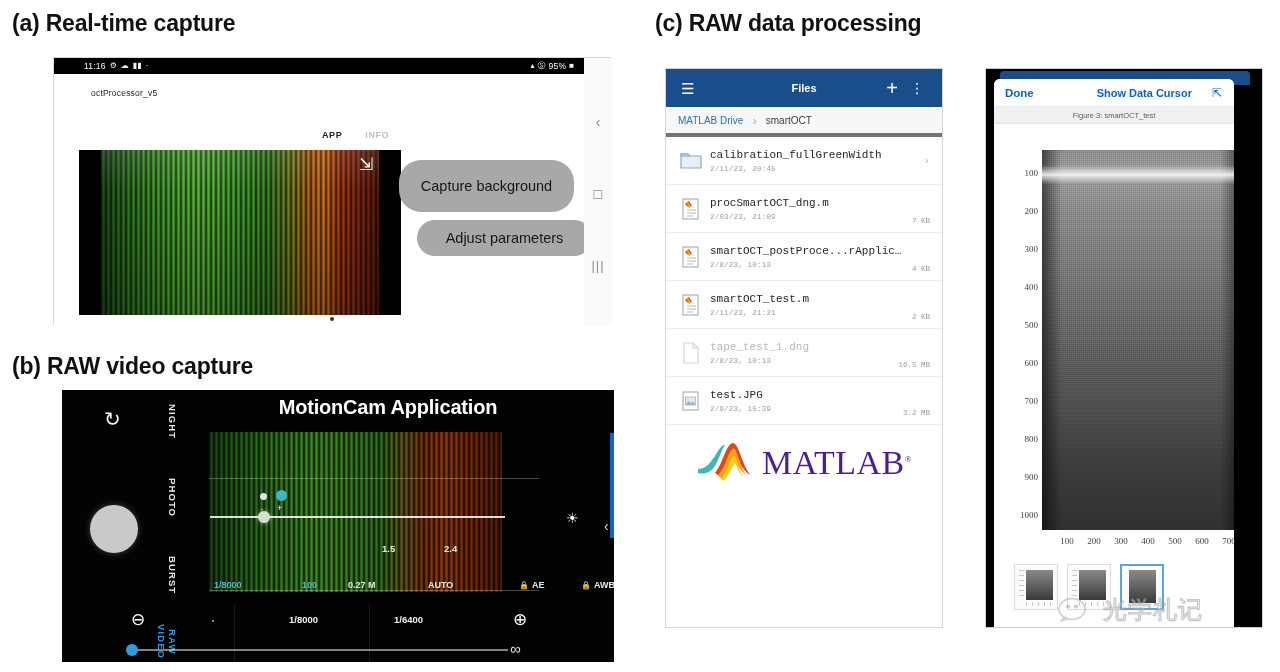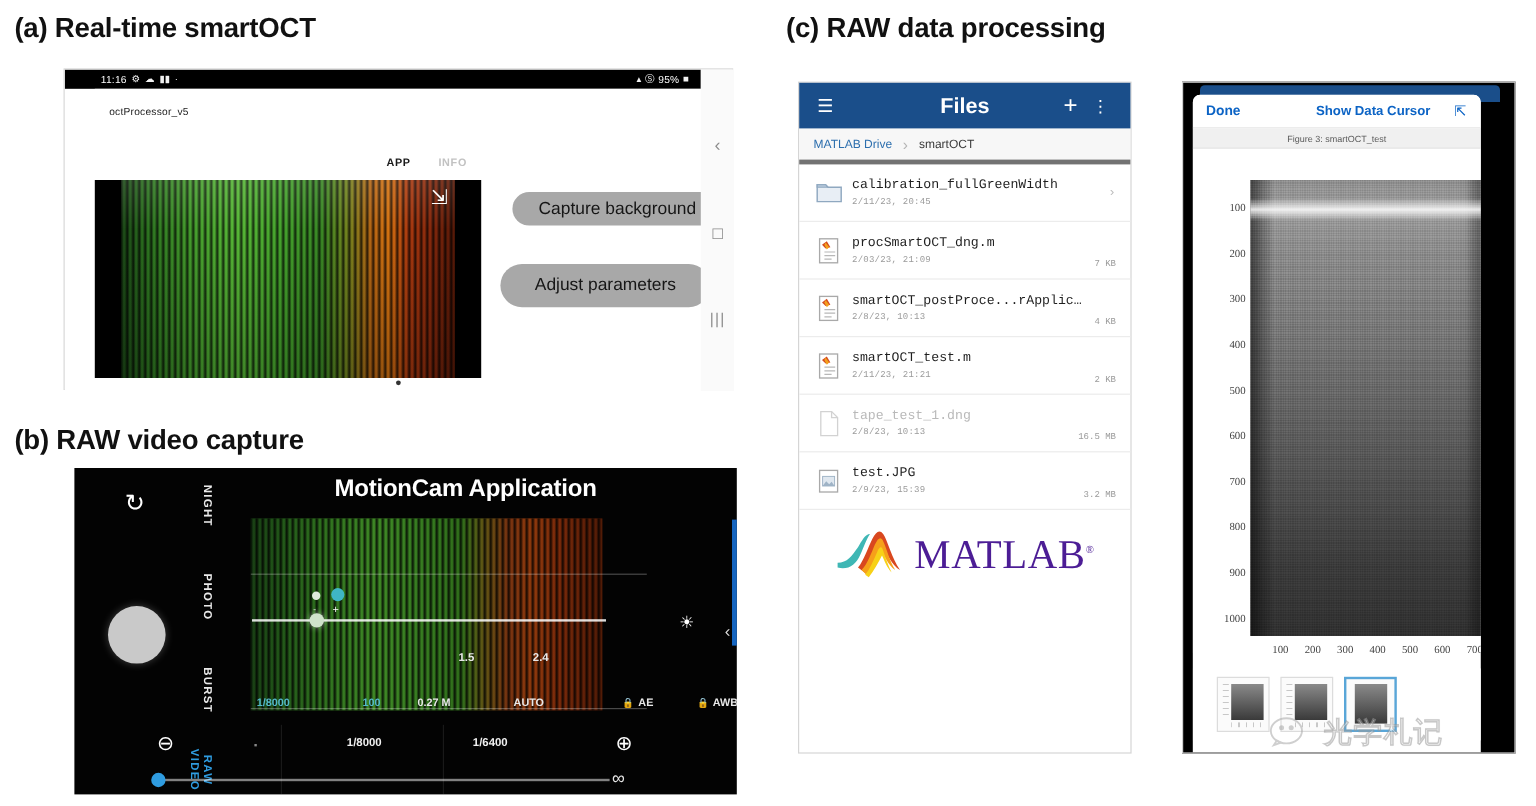--- a/index.html
+++ b/index.html
@@ -88,21 +88,21 @@
     bottom: 5px; width: 4px; height: 4px; border-radius: 50%; background: #333;
   }
   .a-btn {
     position: absolute;
     background: #a8a8a8; color: #161616;
     border-radius: 22px; border: none;
     font-size: 14.5px;
     display: flex; align-items: center; justify-content: center;
     font-family: "Liberation Sans", sans-serif;
   }
-  #a-btn-capture { left: 348px; top: 86px; width: 175px; height: 28px; }
+  #a-btn-capture { left: 320px; top: 86px; width: 175px; height: 52px; }
   #a-btn-adjust  { left: 338px; top: 146px; width: 175px; height: 36px; }
 
   .a-navbar {
     position: absolute; left: 530px; top: 0; width: 28px; height: 268px;
     background: #fafafa;
   }
   .a-navbtn { position: absolute; left: 0; width: 28px; text-align: center; color: #8d8d8d; }
   #a-nav-back   { top: 55px;  font-size: 15px; }
   #a-nav-home   { top: 130px; font-size: 12px; }
   #a-nav-recent { top: 200px; font-size: 13px; letter-spacing: 1px; }
@@ -223,21 +223,21 @@
   #panel-c-files {
     position: absolute; left: 665px; top: 68px;
     width: 278px; height: 560px;
     background: #fff; border: 1px solid #d5d5d5;
   }
   .c-appbar {
     position: relative; height: 38px; background: #1a4e8a;
     display: flex; align-items: center; color: #fff;
   }
   .c-ic-menu { position: absolute; left: 15px; font-size: 15px; line-height: 1; }
-  .c-appbar-title { position: absolute; left: 0; right: 0; text-align: center; font-size: 18px; font-weight: bold; }
+  .c-appbar-title { position: absolute; left: 0; right: 0; text-align: center; font-size: 11px; font-weight: bold; }
   .c-ic-plus { position: absolute; right: 44px; font-size: 20px; line-height: 1; font-weight: 300; }
   .c-ic-more { position: absolute; right: 18px; font-size: 14px; line-height: 1; letter-spacing: 0; }
 
   .c-breadcrumb {
     height: 30px; background: #f7f7f7; border-bottom: 4px solid #737373;
     display: flex; align-items: center; padding-left: 12px; gap: 9px;
     font-size: 10px;
   }
   .c-bc-root { color: #2d6fae; }
   .c-bc-sep { color: #b5b5b5; font-size: 13px; }
@@ -357,21 +357,21 @@
     -webkit-text-stroke: 1.2px #9a9a9a;
     letter-spacing: 1px;
     text-shadow: 0 0 1px rgba(140,140,140,.8);
   }
 </style>
 </head>
 <body>
 
 <div class="page">
 
-  <div class="caption" id="cap-a">(a) Real-time smartOCT</div>
+  <div class="caption" id="cap-a">(a) Real-time capture</div>
   <div class="caption" id="cap-b">(b) RAW video capture</div>
   <div class="caption" id="cap-c">(c) RAW data processing</div>
 
   <div id="panel-a">
     <div class="phone-a">
 
       <div class="a-statusbar">
         <div class="a-status-left">
           <span class="a-clock">11:16</span>
           <span class="mini-ic">⚙</span>

